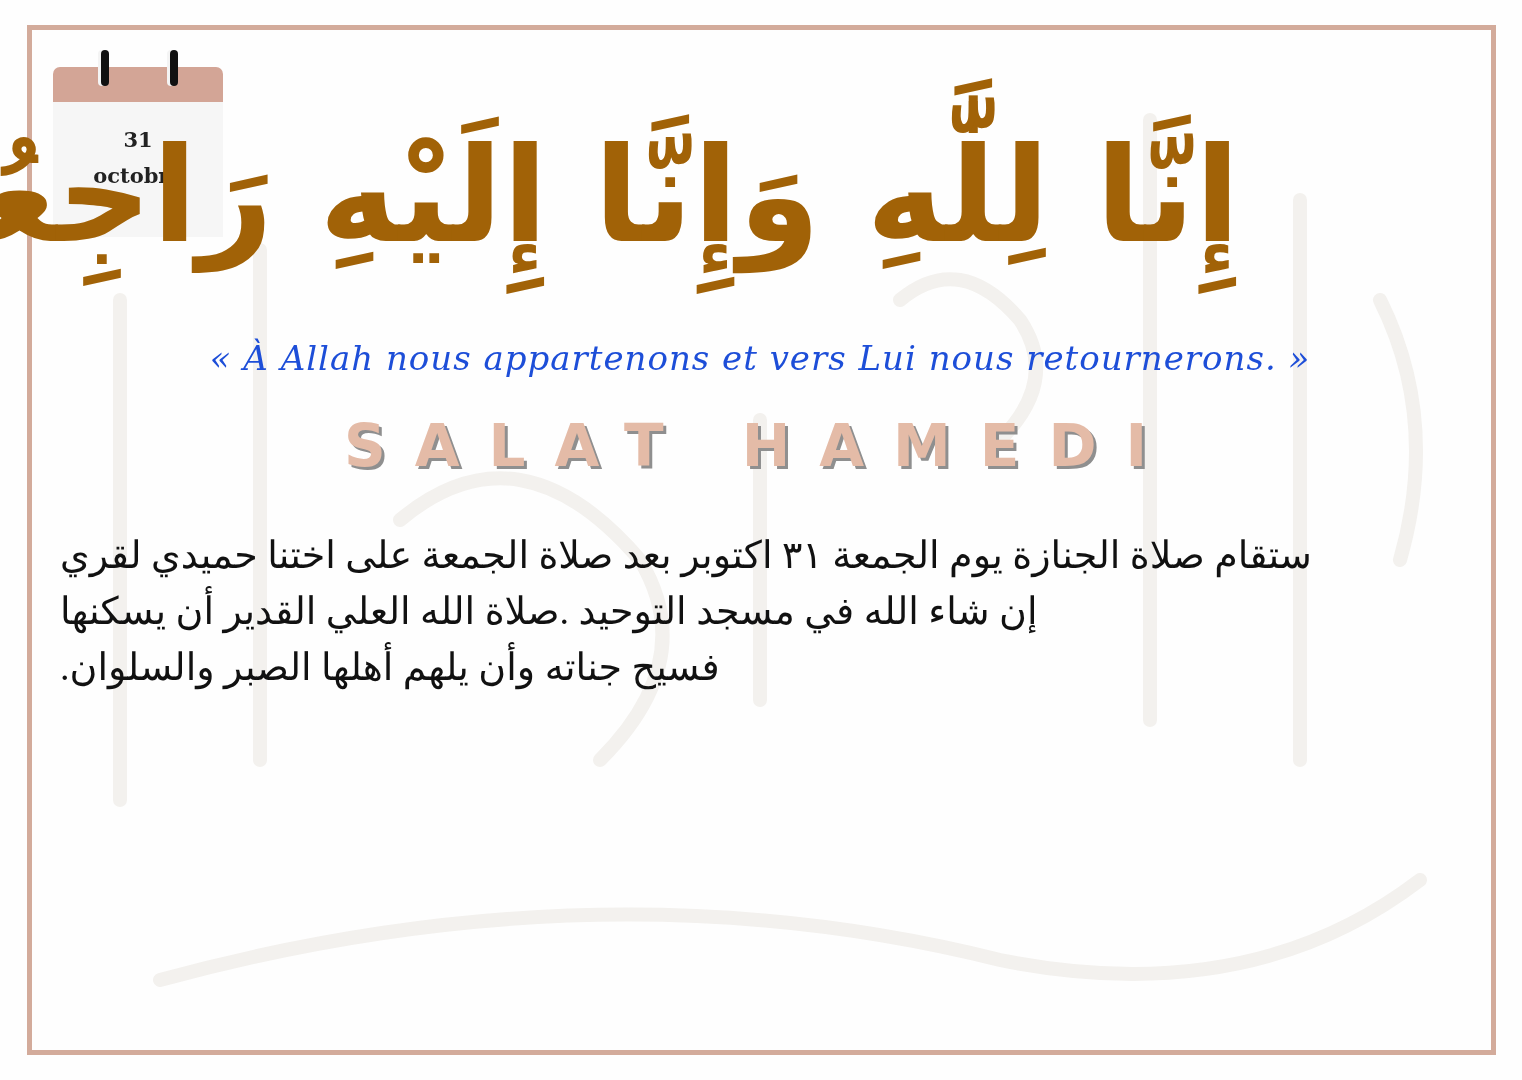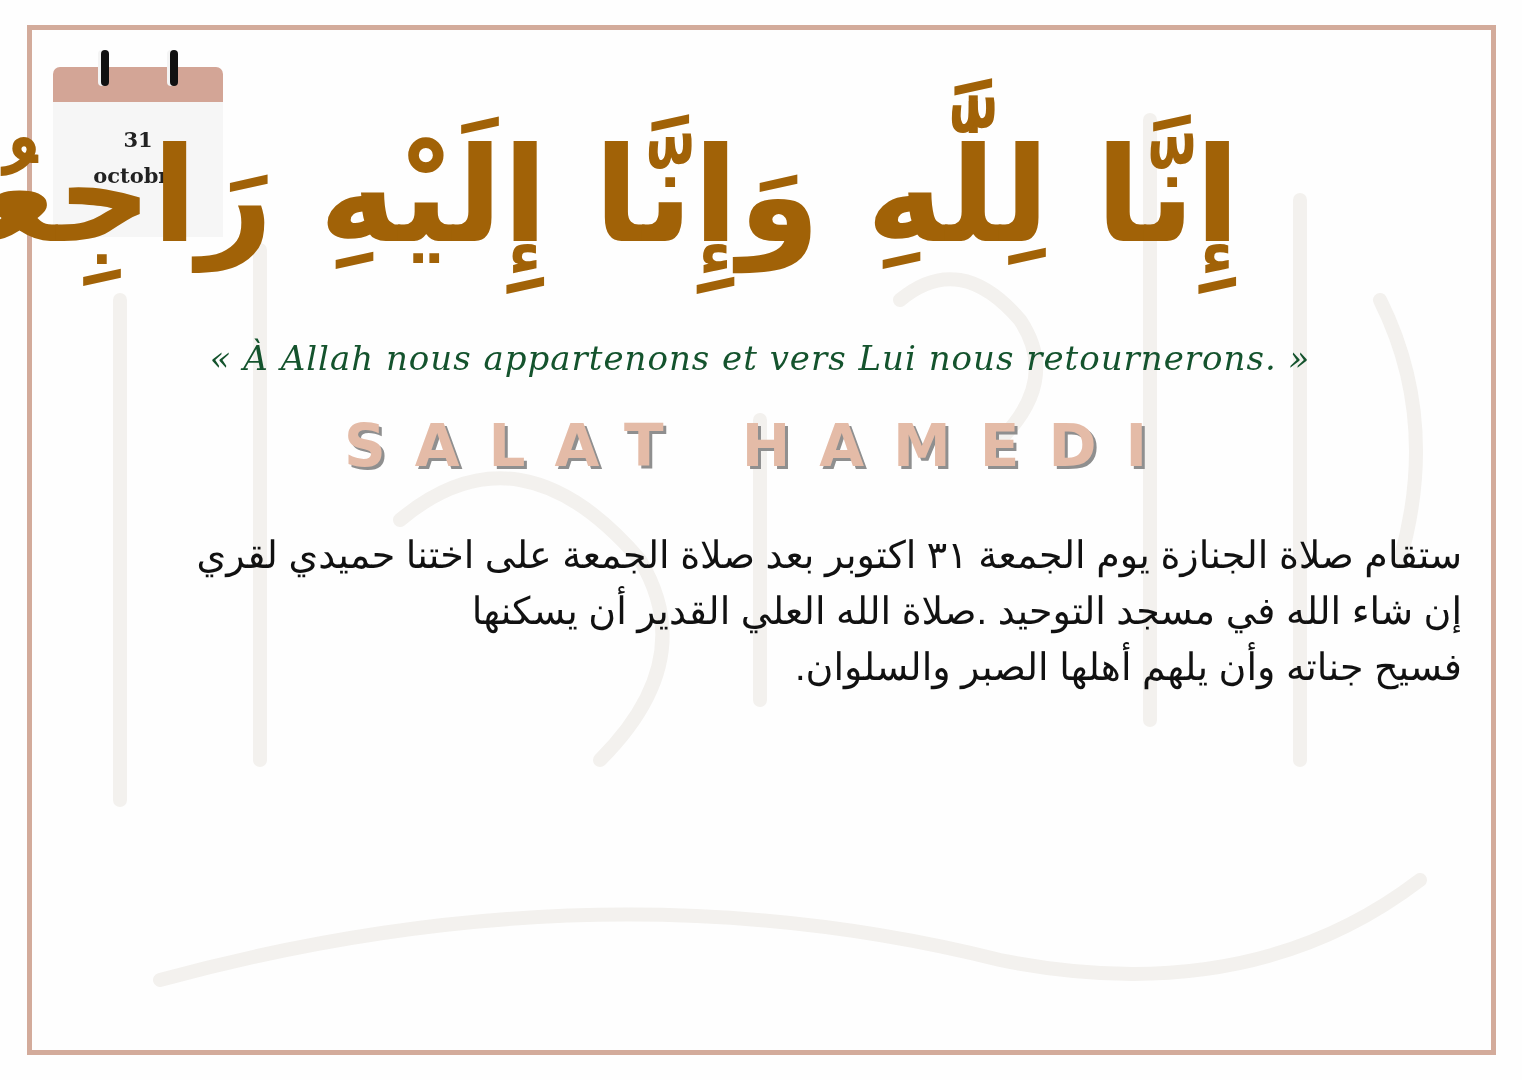--- a/index.html
+++ b/index.html
@@ -94,21 +94,21 @@
 
     .quote {
       position: absolute;
       left: 200px;
       top: 338px;
       width: 1120px;
       text-align: center;
       font-family: "DejaVu Serif", serif;
       font-style: italic;
       font-size: 34px;
-      color: #14532d;
+      color: #1d4ed8;
       white-space: nowrap;
       letter-spacing: 1px;
     }
 
     .title {
       position: absolute;
       left: 280px;
       top: 412px;
       width: 960px;
       text-align: center;
@@ -119,23 +119,23 @@
       color: #e4bba7;
       text-shadow: 3px 3px 0 #8f8f8f;
       white-space: nowrap;
     }
 
     .arabic {
       position: absolute;
       left: 60px;
       top: 527px;
       width: 1402px;
-      text-align: right;
+      text-align: left;
       direction: rtl;
-      font-family: Liberation Sans, sans-serif;
+      font-family: Liberation Serif, serif;
       font-size: 38px;
       line-height: 56px;
       color: #111111;
     }
     .arabic div { white-space: nowrap; }
 
     .french {
       position: absolute;
       left: 40px;
       top: 752px;

